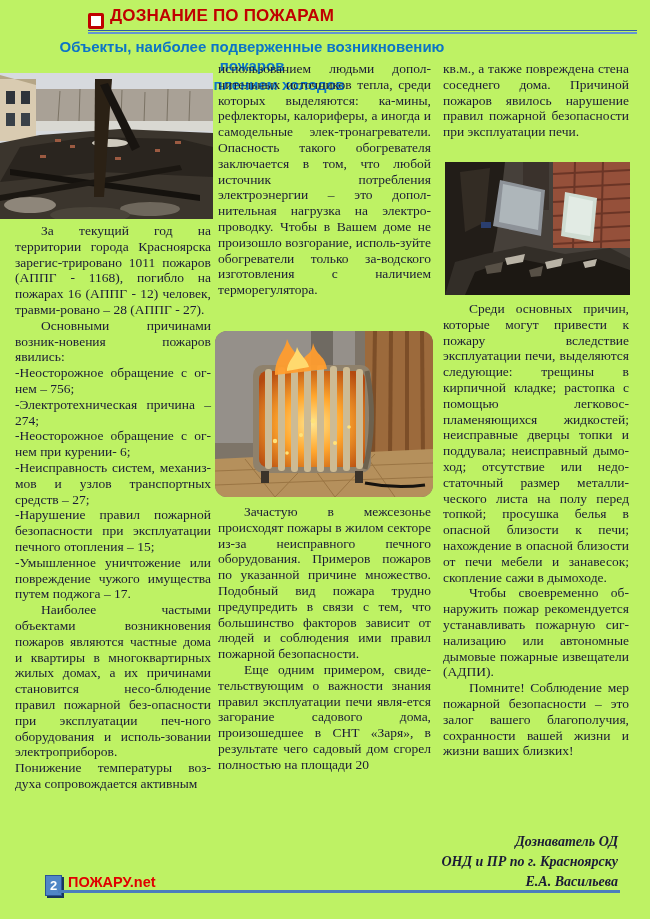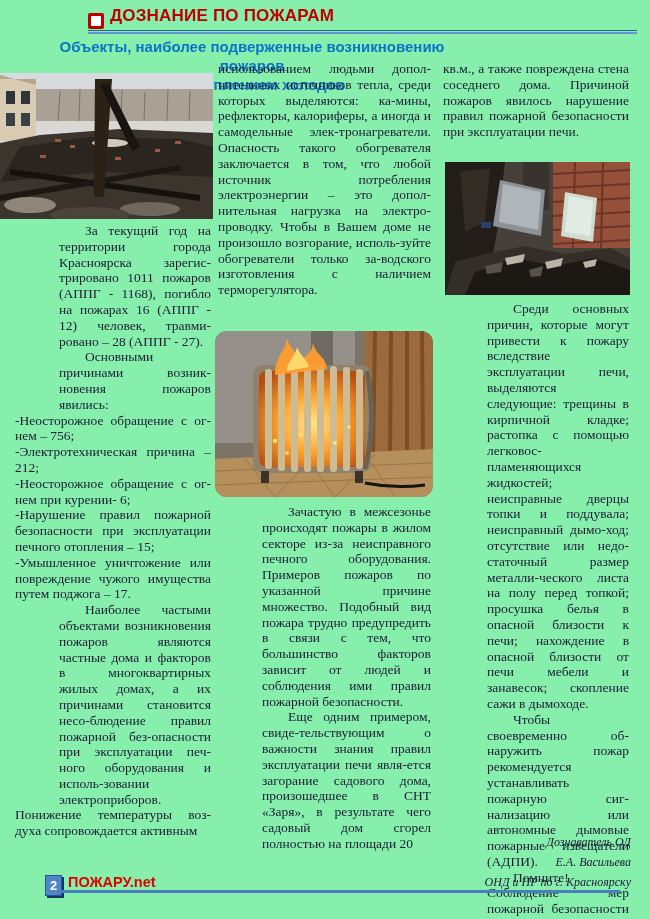--- a/index.html
+++ b/index.html
@@ -1,50 +1,50 @@
 <!DOCTYPE html>
 <html><head>
 <meta charset="utf-8">
 <style>
   html,body{margin:0;padding:0;background:#ffffff;}
-  .page{position:relative;width:650px;height:919px;background:#86efac;overflow:hidden;
+  .page{position:relative;width:650px;height:919px;background:#bef264;overflow:hidden;
         font-family:"Liberation Serif",serif;color:#1b1b36;}
 
   
   .kicker-icon{position:absolute;left:88px;top:13px;width:10px;height:10px;
                border:3px solid #c00000;border-radius:2px;background:#fff;}
   .kicker-text{position:absolute;left:110px;top:6px;
                font-family:"Liberation Sans",sans-serif;font-weight:bold;font-size:17px;
                color:#c00000;letter-spacing:.2px;white-space:nowrap;}
   .header-rule{position:absolute;left:88px;top:30px;width:549px;height:1px;
                border-top:1.5px solid #2e5fa3;border-bottom:2px solid #6496d2;}
   .doc-title{position:absolute;left:32px;top:37px;width:440px;text-align:center;
              font-family:"Liberation Sans",sans-serif;font-weight:bold;font-size:15px;
              line-height:19px;color:#0c74c7;}
 
   
   p{margin:0;text-align:justify;font-size:13.5px;line-height:15.8px;}
-  .ind{text-indent:26px;margin-left:44px;}
+  .ind{text-indent:26px;}
   .col{position:absolute;}
   .col-left{left:15px;top:223px;width:196px;}
   .col-mid-a{left:218px;top:61px;width:213px;}
   .col-mid-b{left:218px;top:504px;width:213px;}
   .col-right-a{left:443px;top:61px;width:186px;}
   .col-right-b{left:443px;top:301px;width:186px;}
 
   
   .photo{position:absolute;overflow:hidden;}
   .photo svg{display:block;width:100%;height:100%;}
   .photo-left{left:0;top:73px;width:213px;height:146px;}
   .photo-mid{left:215px;top:331px;width:218px;height:166px;border-radius:12px;}
   .photo-right{left:445px;top:162px;width:185px;height:133px;}
 
   
-  .signature{position:absolute;left:401px;top:832px;width:230px;text-align:right;
-             font-weight:normal;font-style:italic;font-size:12px;line-height:20px;}
+  .signature{position:absolute;left:388px;top:832px;width:230px;text-align:right;
+             font-weight:bold;font-style:italic;font-size:14px;line-height:20px;}
 
   
   .footer-num{position:absolute;left:45px;top:875px;width:15px;height:19px;
               background:#4f86c6;border:1px solid #2a5496;box-shadow:2px 2px 0 #17375e;
               color:#fff;font-family:"Liberation Sans",sans-serif;font-weight:bold;
               font-size:13px;line-height:19px;text-align:center;}
   .footer-brand{position:absolute;left:68px;top:874px;
                 font-family:Liberation Sans, sans-serif;font-weight:bold;font-size:14.5px;
                 color:#e00000;white-space:nowrap;}
   .footer-line{position:absolute;left:58px;top:890px;width:562px;height:2.5px;background:#4a7ebd;}
@@ -103,25 +103,26 @@
       <ellipse cx="30" cy="132" rx="26" ry="8" fill="#8e867a"></ellipse>
       <ellipse cx="150" cy="136" rx="30" ry="7" fill="#6e675c"></ellipse>
       <ellipse cx="90" cy="142" rx="40" ry="8" fill="#4a443a"></ellipse>
     </svg>
   </div>
 
   <div class="col col-left">
     <p class="ind">За текущий год на территории города Красноярска зарегис-трировано 1011 пожаров (АППГ - 1168), погибло на пожарах 16 (АППГ - 12) человек, травми-ровано – 28 (АППГ - 27).</p>
     <p class="ind">Основными причинами возник-новения пожаров явились:</p>
     <p>-Неосторожное обращение с ог-нем – 756;</p>
-    <p>-Электротехническая причина – 212;</p>
+    <p>-Электротехническая причина – 274;</p>
     <p>-Неосторожное обращение с ог-нем при курении- 6;</p>
+    <p>-Неисправность систем, механиз-мов и узлов транспортных средств – 27;</p>
     <p>-Нарушение правил пожарной безопасности при эксплуатации печного отопления – 15;</p>
     <p>-Умышленное уничтожение или повреждение чужого имущества путем поджога – 17.</p>
-    <p class="ind">Наиболее частыми объектами возникновения пожаров являются частные дома и факторов в многоквартирных жилых домах, а их причинами становится несо-блюдение правил пожарной без-опасности при эксплуатации печ-ного оборудования и исполь-зовании электроприборов.</p>
+    <p class="ind">Наиболее частыми объектами возникновения пожаров являются частные дома и квартиры в многоквартирных жилых домах, а их причинами становится несо-блюдение правил пожарной без-опасности при эксплуатации печ-ного оборудования и исполь-зовании электроприборов.</p>
     <p>Понижение температуры воз-духа  сопровождается  активным</p>
   </div>
 
   <div class="col col-mid-a">
     <p>использованием людьми допол-нительных источников тепла, среди которых выделяются: ка-мины, рефлекторы, калориферы, а иногда и самодельные элек-тронагреватели. Опасность такого обогревателя заключается в том, что любой источник потребления электроэнергии – это допол-нительная нагрузка на электро-проводку. Чтобы в Вашем доме не произошло возгорание, исполь-зуйте обогреватели только за-водского изготовления с наличием терморегулятора.</p>
   </div>
 
   <div class="photo photo-mid">
     <svg viewBox="0 0 218 166" preserveAspectRatio="none">
       <defs>
@@ -226,21 +227,21 @@
   </div>
 
   <div class="col col-right-b">
     <p class="ind">Среди основных причин, которые могут привести к пожару вследствие эксплуатации печи, выделяются следующие: трещины в кирпичной кладке; растопка с помощью легковос-пламеняющихся жидкостей; неисправные дверцы топки и поддувала; неисправный дымо-ход; отсутствие или недо-статочный размер металли-ческого листа на полу перед топкой; просушка белья в опасной близости к печи; нахождение в опасной близости от печи мебели и занавесок; скопление сажи в дымоходе.</p>
     <p class="ind">Чтобы своевременно об-наружить пожар рекомендуется устанавливать пожарную сиг-нализацию или автономные дымовые пожарные извещатели (АДПИ).</p>
     <p class="ind">Помните! Соблюдение мер пожарной безопасности – это залог вашего благополучия, сохранности вашей жизни и жизни ваших близких!</p>
   </div>
 
   <div class="signature">
     <div>Дознаватель ОД</div>
+    <div>ОНД и ПР по г. Красноярску</div>
     <div>Е.А. Васильева</div>
-    <div>ОНД и ПР по г. Красноярску</div>
   </div>
 
   <div class="footer-num">2</div>
   <div class="footer-brand">ПОЖАРУ.net</div>
   <div class="footer-line"></div>
 
 </div>
 
 </body></html>

